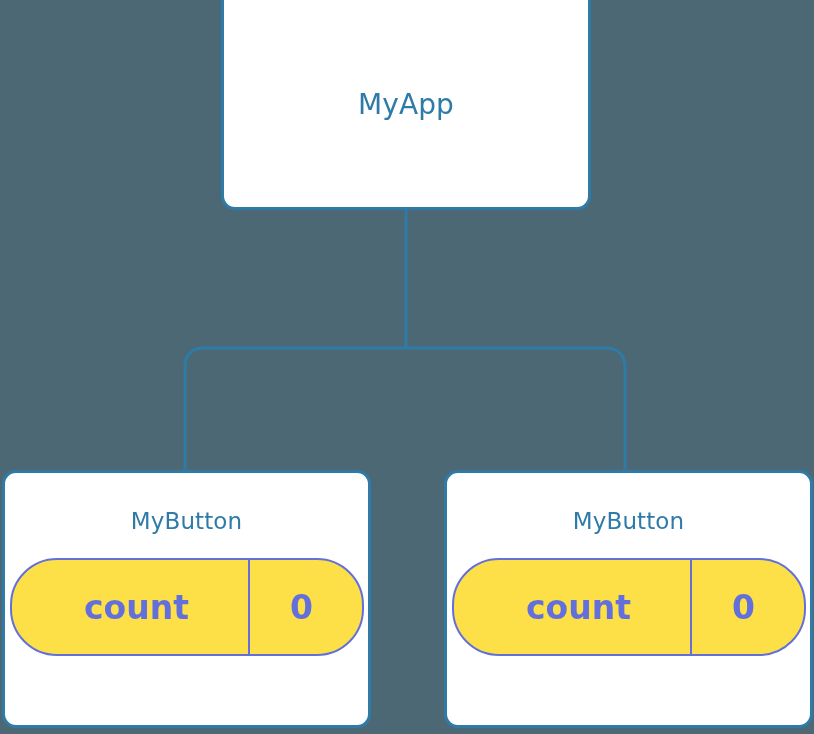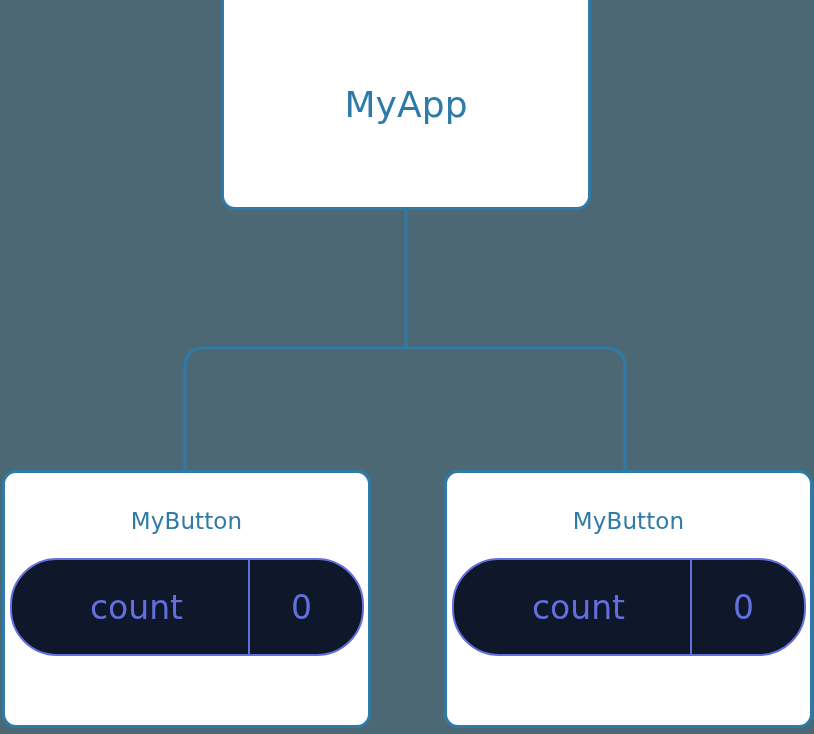--- a/index.html
+++ b/index.html
@@ -65,34 +65,35 @@
 
   .node-title {
     color: #2F7BA8;
     font-size: 23px;
     line-height: 1.1;
     font-weight: 400;
     letter-spacing: 0.1px;
     white-space: nowrap;
   }
   #node-root .node-title {
-    font-size: 36px;
+    font-size: 28px;
     margin-top: 24px;
   }
 
   
   .state-pill {
     display: flex;
     align-items: stretch;
     margin-top: 24px;
     height: 94px;
     border: 2px solid #6370DC;
     border-radius: 47px;
-    background: #0f172a;
+    background: #fde047;
     overflow: hidden;
+    font-weight: bold;
   }
   .pill-key {
     display: flex;
     align-items: center;
     justify-content: center;
     min-width: 170px;
     padding: 0 26px 0 40px;
     color: #6370DC;
     font-size: 33px;
     white-space: nowrap;

